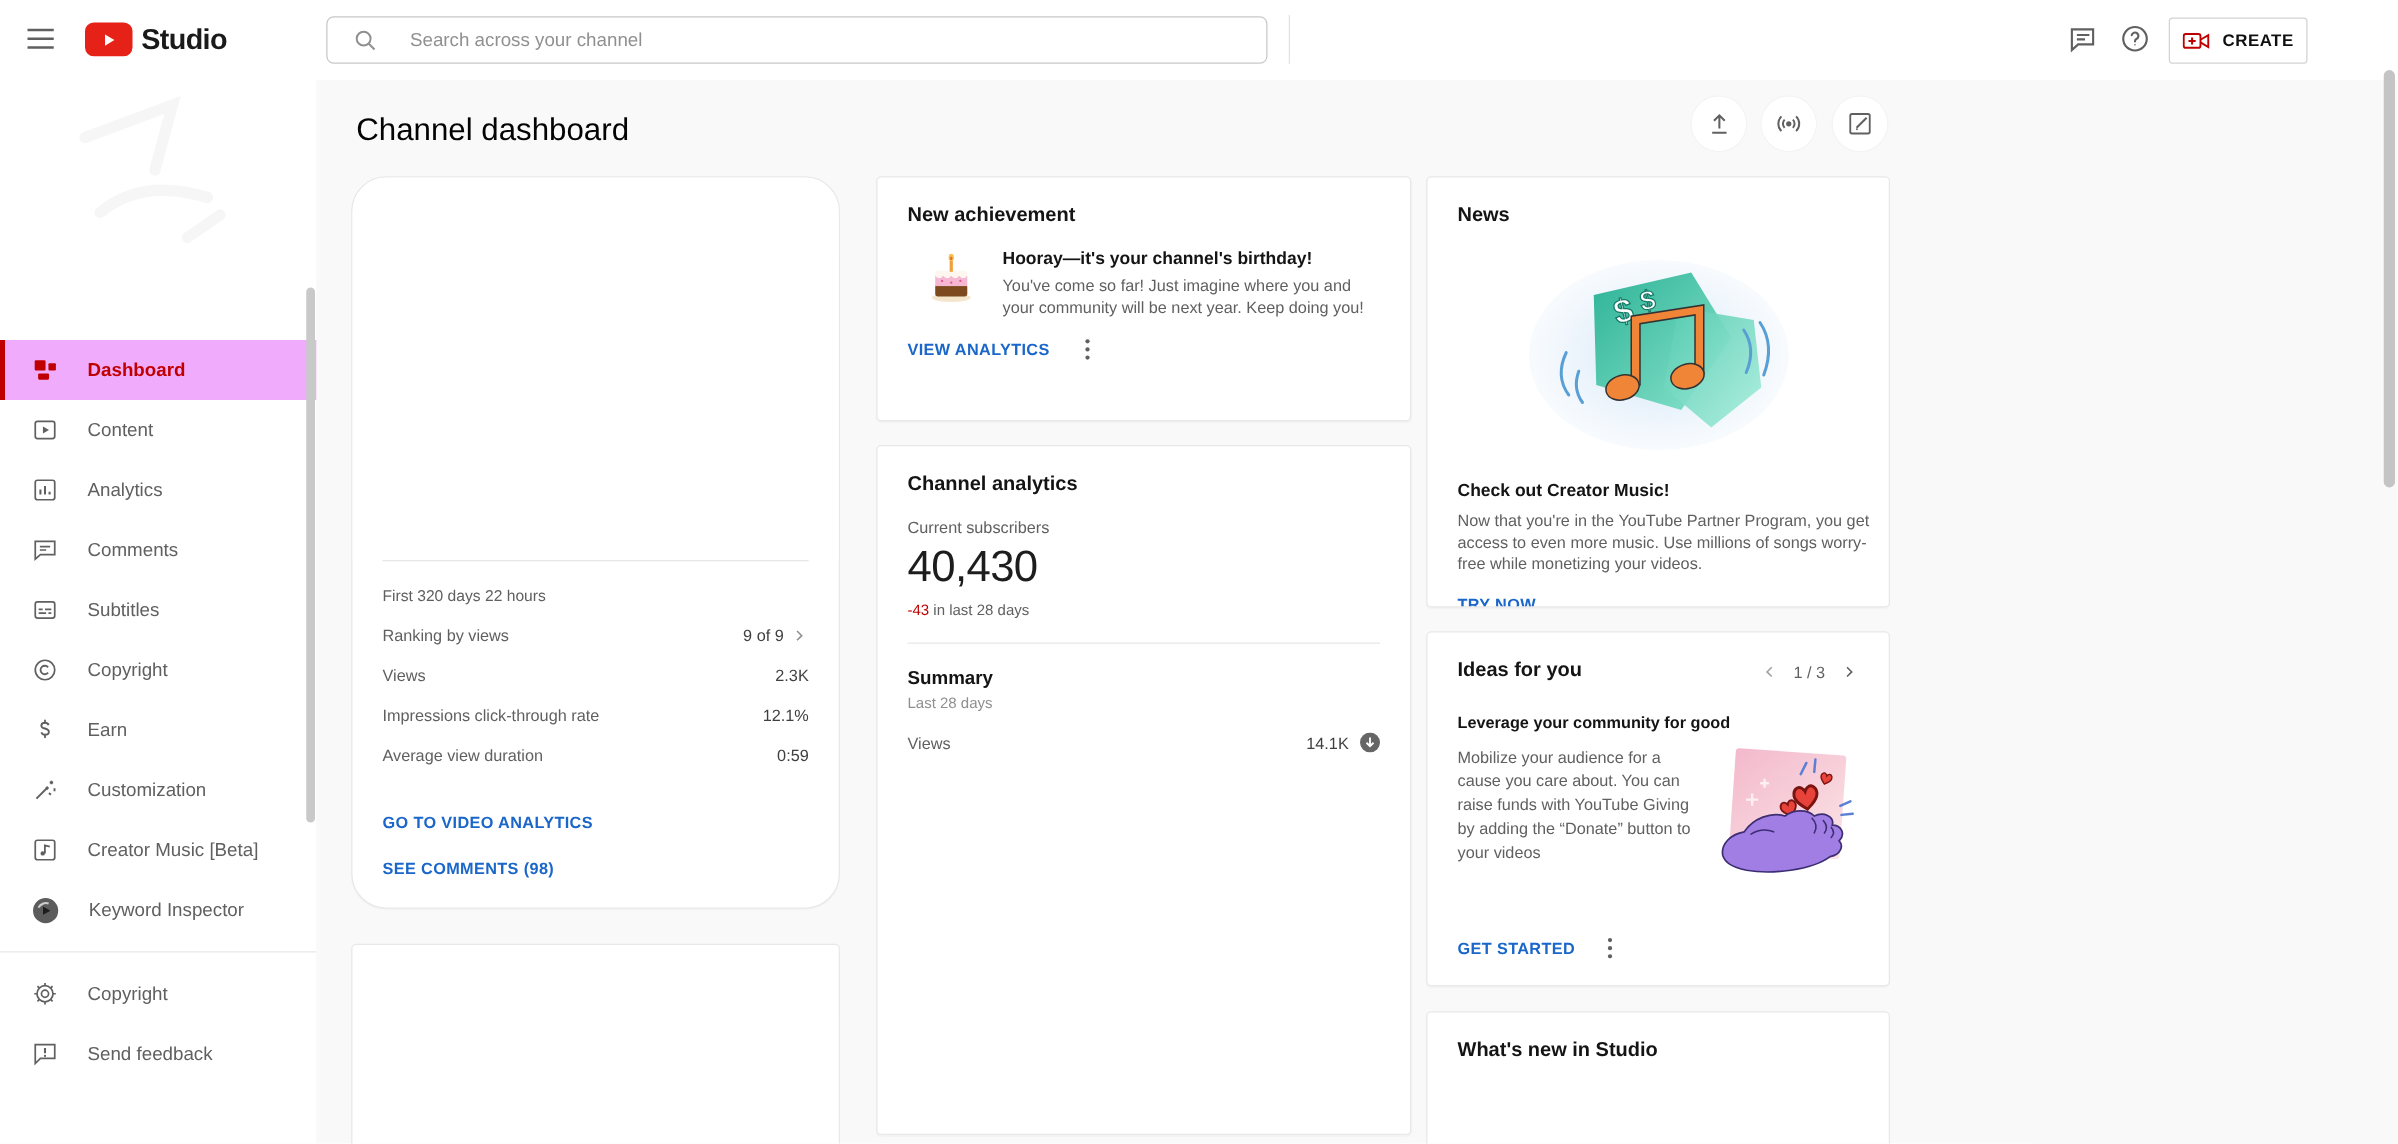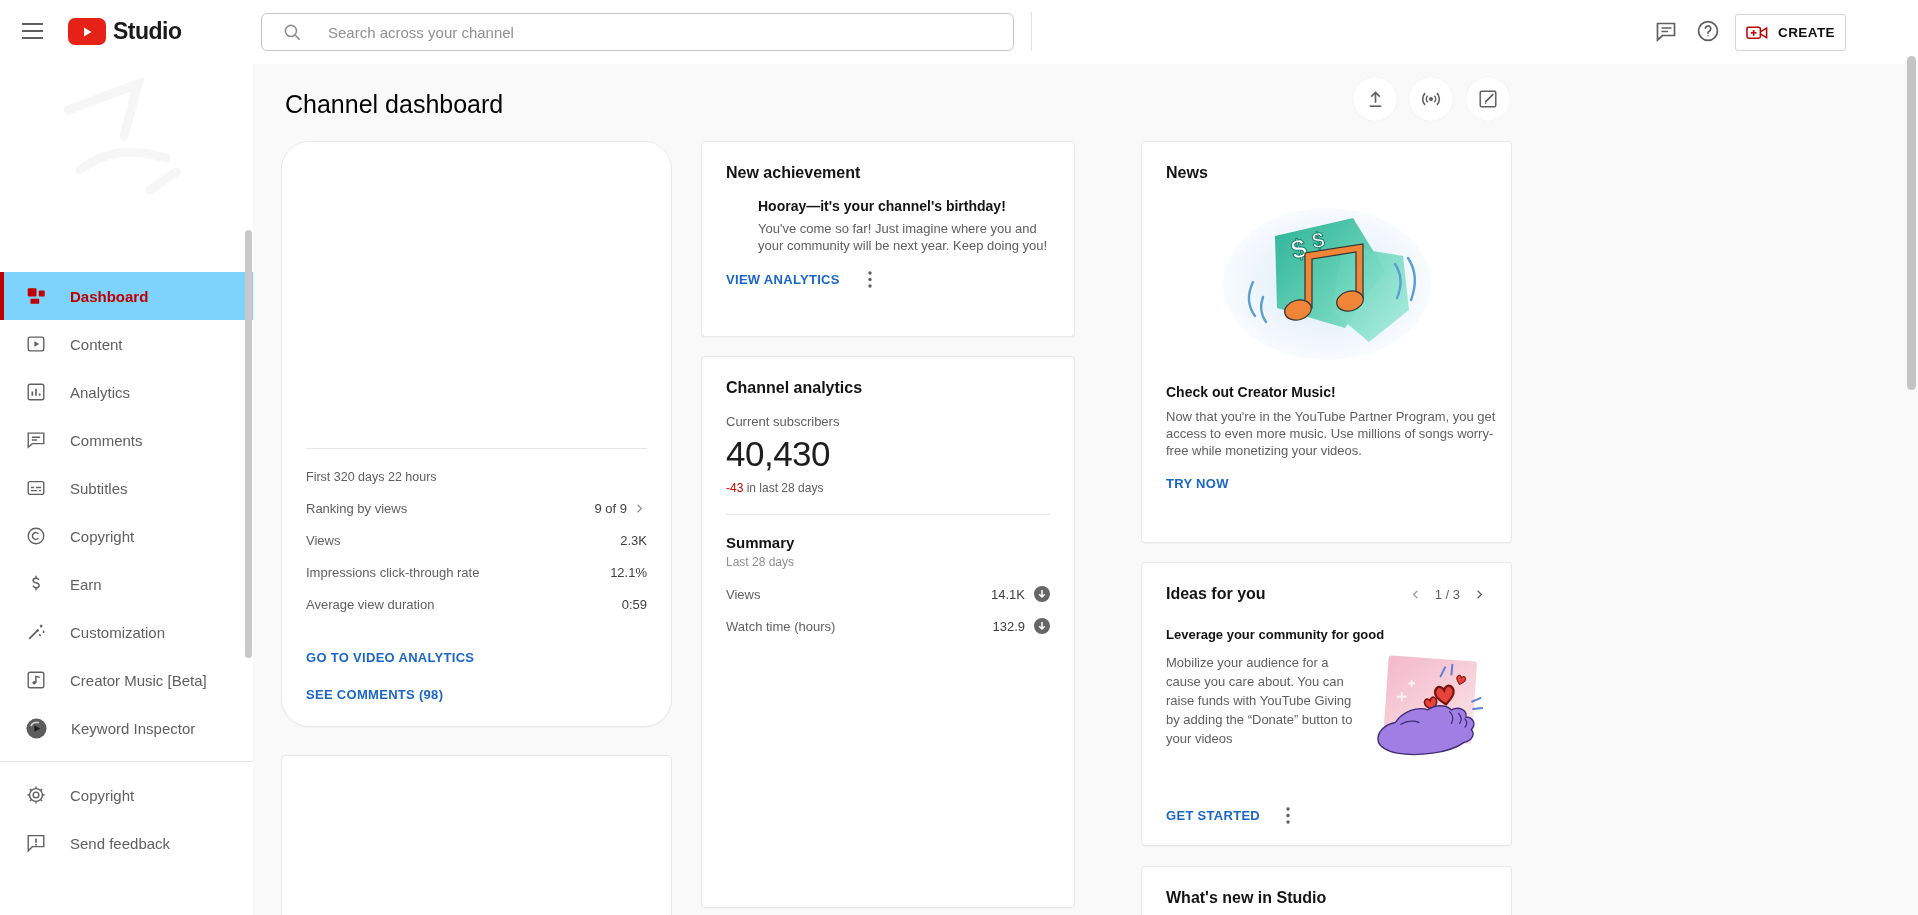--- a/index.html
+++ b/index.html
@@ -21,21 +21,21 @@
   .tb-iconbtn { position:absolute; top:18px; width:28px; height:28px; background:none; border:none; cursor:pointer; }
   .create-btn { position:absolute; left:1735px; top:14px; width:111px; height:37px; background:#fff; border:1px solid #d3d3d3; border-radius:3px; display:flex; align-items:center; justify-content:center; gap:9px; cursor:pointer; }
   .create-btn span { font-size:13.5px; font-weight:700; letter-spacing:.4px; color:#0f0f0f; }
 
   
   .sidebar { position:absolute; top:64px; left:0; width:253px; height:851px; background:#fff; z-index:20; }
   .ghost-art { position:absolute; top:6px; left:40px; opacity:.55; }
   .nav { position:absolute; top:208px; left:0; width:100%; }
   .nav-item { position:relative; height:48px; display:flex; align-items:center; padding:0 16px 0 25px; gap:23px; color:#606060; font-size:15px; cursor:pointer; }
   .nav-item svg.nicon { flex:0 0 auto; }
-  .nav-item.active { background:#7dd3fc; color:#c00000; }
+  .nav-item.active { background:#f0abfc; color:#c00000; }
   .nav-item.active::before { content:""; position:absolute; left:0; top:0; bottom:0; width:4px; background:#c00000; }
   .nav-item.active .nav-label { font-weight:600; }
   .nav-label { white-space:nowrap; }
   .ext-icon { margin-left:auto; }
   .nav-divider { height:1px; background:#e7e7e7; margin:9px 0; }
   .side-scroll { position:absolute; left:245px; top:166px; width:7px; height:428px; background:#c9c9c9; border-radius:4px; cursor:pointer; }
 
   
   .content { position:absolute; left:253px; top:64px; width:1665px; height:851px; background:#f9f9fa; overflow:hidden; }
   .page-title { position:absolute; left:32px; top:26px; font-size:25px; font-weight:400; color:#030303; }
@@ -321,21 +321,21 @@
           </div>
           <div class="vc-links">
             <a class="blue-link">GO TO VIDEO ANALYTICS</a>
             <a class="blue-link">SEE COMMENTS (98)</a>
           </div>
         </div>
       </div>
       <div class="card" style="height:420px; margin-top:28px;"></div>
     </section>
 
-    <section class="col" style="left:448px; width:374px;">
+    <section class="col" style="left:448px; width:428px;">
 
       <div class="card pad-card" style="height:196px;">
         <div class="card-title">New achievement</div>
         <div class="ach-row">
           <svg width="46" height="48" viewBox="0 0 48 48">
             <ellipse cx="24" cy="41.5" rx="17" ry="3.8" fill="#f3e6cd"></ellipse>
             <rect x="10" y="30" width="28" height="10.5" rx="2" fill="#7c4a1e"></rect>
             <rect x="10" y="22.5" width="28" height="9" fill="#f6b7d2"></rect>
             <path d="M10,22.5 q3.5,4.4 7,0 q3.5,4.4 7,0 q3.5,4.4 7,0 q3.5,4.4 7,0 V20 a2,2 0 0 0 -2,-2 H12 a2,2 0 0 0 -2,2 z" fill="#fdf7f0"></path>
             <circle cx="16" cy="27" r="1" fill="#e25797"></circle>
@@ -374,37 +374,27 @@
           <div class="sum-row">
             <span class="lbl">Views</span>
             <span class="sum-val">
               <span>14.1K</span>
               <svg width="16" height="16" viewBox="0 0 16 16">
                   <circle cx="8" cy="8" r="8" fill="#666666"></circle>
                   <path d="M8,4 V10.6 M5.2,8.2 L8,11 L10.8,8.2" stroke="#fff" stroke-width="1.5" fill="none"></path>
                 </svg>
             </span>
           </div>
-          <div class="sum-row">
-            <span class="lbl">Watch time (hours)</span>
-            <span class="sum-val">
-              <span>132.9</span>
-              <svg width="16" height="16" viewBox="0 0 16 16">
-                  <circle cx="8" cy="8" r="8" fill="#666666"></circle>
-                  <path d="M8,4 V10.6 M5.2,8.2 L8,11 L10.8,8.2" stroke="#fff" stroke-width="1.5" fill="none"></path>
-                </svg>
-            </span>
-          </div>
         </div>
       </div>
     </section>
 
     <section class="col" style="left:888px; width:371px;">
 
-      <div class="card pad-card" style="height:402px;">
+      <div class="card pad-card" style="height:345px;">
         <div class="card-title">News</div>
         <svg class="news-illu" width="216" height="176" viewBox="0 0 216 176">
           <defs>
             <radialGradient id="glow" cx="50%" cy="50%" r="60%">
                 <stop offset="0%" stop-color="#d7e8f8"></stop>
                 <stop offset="100%" stop-color="#d7e8f8" stop-opacity="0"></stop>
               </radialGradient>
             <linearGradient id="teal1" x1="0" y1="0" x2="1" y2="1">
                 <stop offset="0%" stop-color="#2db397"></stop>
                 <stop offset="100%" stop-color="#8ce4cd"></stop>

